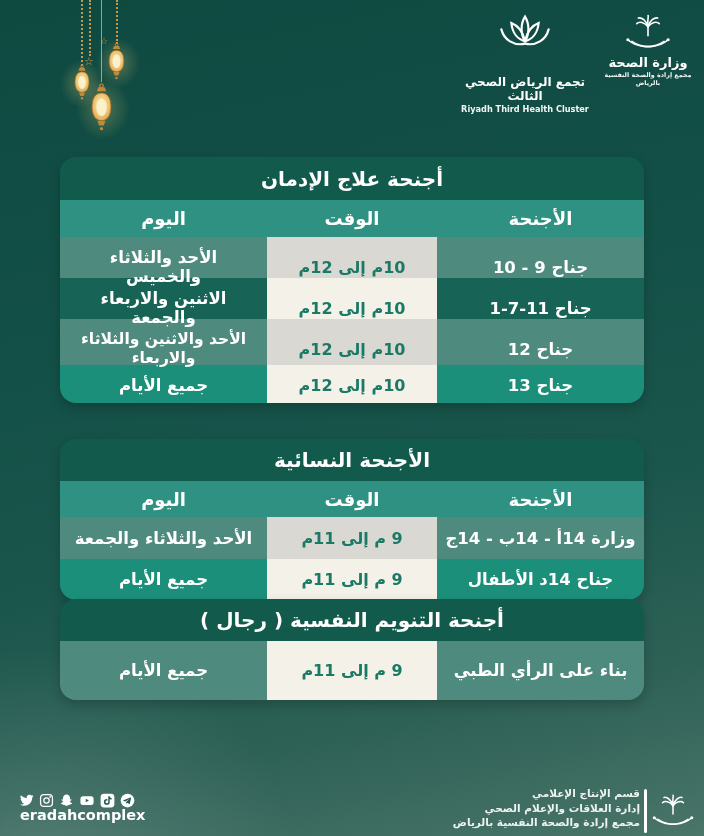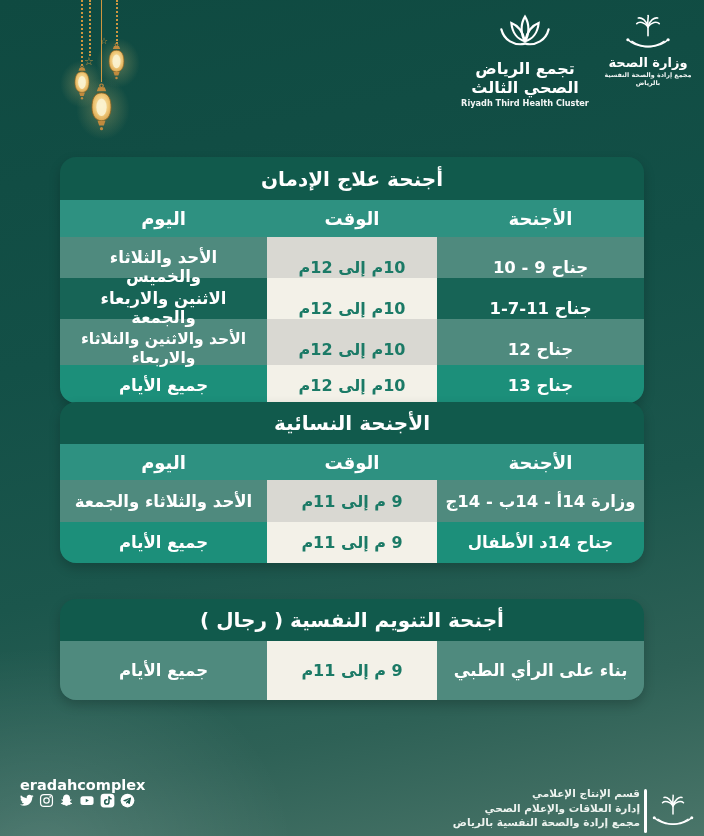--- a/index.html
+++ b/index.html
@@ -13,21 +13,21 @@
   
   .string{position:absolute;top:0;border-left:2px dotted var(--gold,#CE9640);}
   .string.solid{border-left:1.5px solid var(--gold,#CE9640);}
   .star{position:absolute;color:var(--gold,#CE9640);font-size:11px;line-height:11px;}
   .halo{position:absolute;border-radius:50%;background:radial-gradient(rgba(244,205,120,.30),transparent 70%);}
   .lantern{position:absolute;}
   
   .logo{position:absolute;text-align:center;color:#fff;}
   .logo .ar{font-weight:bold;}
   .logo-cluster{top:13px;left:452px;width:146px;}
-  .logo-cluster .ar{font-size:16px;margin-top:2px;}
+  .logo-cluster .ar{font-size:12px;margin-top:18px;}
   .logo-cluster .en{font-size:8.2px;font-weight:bold;opacity:.95;margin-top:1px;}
   .logo-moh{top:14px;left:598px;width:100px;}
   .logo-moh .ar{font-size:13px;margin-top:0;}
   .logo-moh .sub{font-size:6.4px;font-weight:bold;opacity:.95;margin-top:1px;}
   .title{position:absolute;top:70px;right:184px;text-align:right;direction:rtl;
     color:#fff;font-weight:bold;font-size:28px;line-height:38px;}
   
   .card{position:absolute;left:60px;width:584px;border-radius:16px;overflow:hidden;
     direction:rtl;box-shadow:0 5px 12px rgba(0,0,0,.20);}
   .band-title{background:var(--band-dark,#115A4C);color:#fff;font-weight:bold;font-size:20px;
@@ -36,27 +36,27 @@
   .grid3{display:grid;grid-template-columns:1fr 170px 1fr;align-items:stretch;text-align:center;}
   .grid3 > div{display:flex;align-items:center;justify-content:center;}
   .row{color:#fff;font-weight:bold;font-size:16.5px;}
   .row .day{line-height:19px;padding:11px 10px;}
   .cell-time{color:var(--time-text,#1B7A66);font-size:16px;font-weight:bold;}
   .rg{background:var(--row-gray,#4F8A7E);}
   .rd{background:var(--row-dark,#176456);}
   .re{background:var(--row-emerald,#1C8F7A);}
   .ta{background:var(--time-gray,#D9D8D2);}
   .tb{background:var(--time-cream,#F3F1E8);}
-  #t1{top:157px;} #t2{top:402px;} #t3{top:599px;}
+  #t1{top:157px;} #t2{top:439px;} #t3{top:599px;}
   .h43{height:43px;} .h42{height:42px;} .h41{height:41px;} .h46{height:46px;}
   .h38{height:38px;} .h37{height:37px;} .h36{height:36px;} .h59{height:59px;}
   
   .social{position:absolute;left:19px;top:793px;display:flex;gap:5px;align-items:center;}
   .social svg{display:block;}
-  .handle{position:absolute;left:20px;top:777px;color:#fff;font-weight:bold;font-size:14.5px;}
+  .handle{position:absolute;left:20px;top:807px;color:#fff;font-weight:bold;font-size:14.5px;}
   .dept{position:absolute;right:64px;top:786px;text-align:right;direction:rtl;
     color:#EDF3EF;font-weight:bold;font-size:10.5px;line-height:14.5px;}
   .sep{position:absolute;right:57px;top:789px;width:3px;height:44px;background:#fff;border-radius:2px;}
   .moh-footer{position:absolute;right:7px;top:789px;}
 </style>
 </head>
 <body>
 
 <div class="canvas">
 

